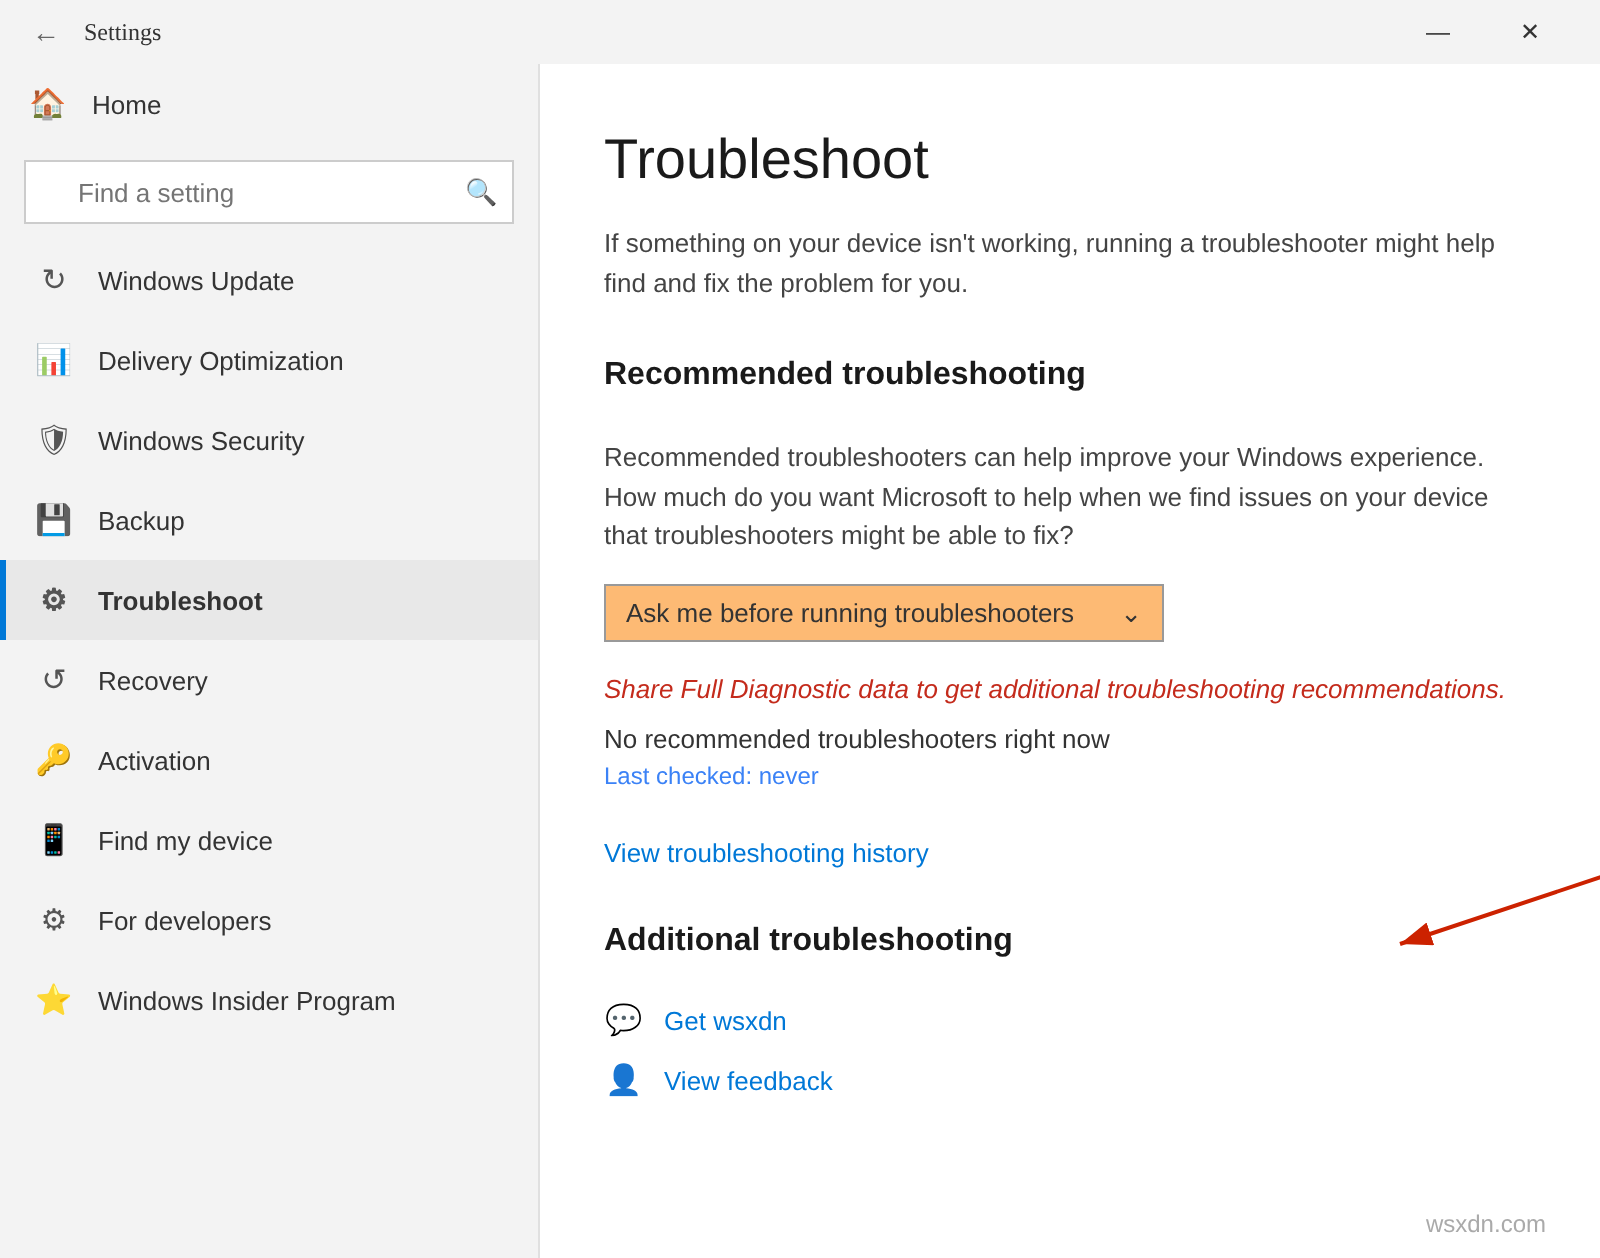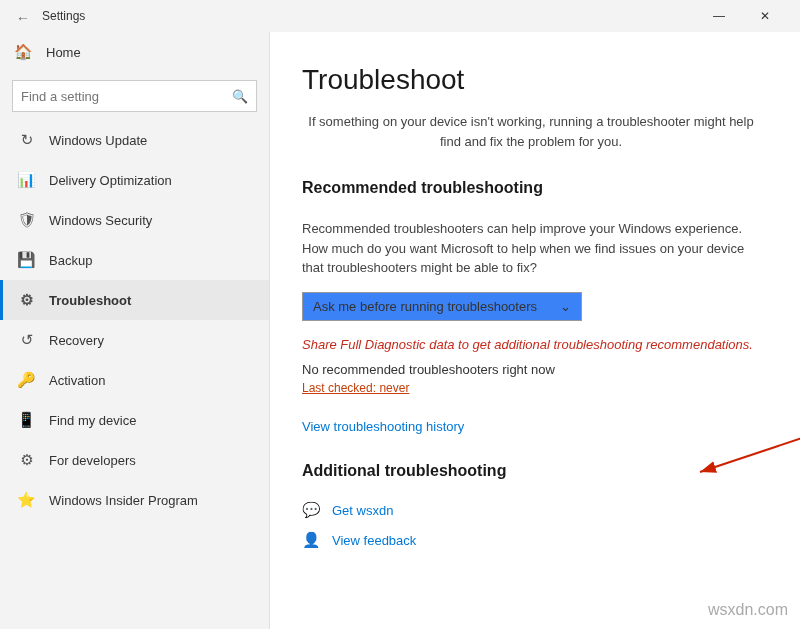--- a/index.html
+++ b/index.html
@@ -15,20 +15,21 @@
       flex-shrink: 0;
     }
     .title-bar-left {
       display: flex;
       align-items: center;
       gap: 8px;
     }
     .title-bar-title {
       font-size: 12px;
       color: #333;
+      font-family: Liberation Serif, serif;
     }
     .title-bar-back {
       cursor: pointer;
       color: #666;
       font-size: 14px;
       background: none;
       border: none;
       padding: 4px;
     }
     .title-bar-controls {
@@ -66,21 +67,21 @@
 
     .sidebar-search {
       margin: 8px 12px 8px 12px;
       position: relative;
     }
     .sidebar-search input {
       width: 100%;
       height: 32px;
       border: 1px solid #ccc;
       background: white;
-      padding: 0 30px 0 8px;
+      padding: 0 30px 0 26px;
       font-size: 13px;
       color: #666;
       outline: none;
     }
     .sidebar-search-icon {
       position: absolute;
       right: 8px;
       top: 50%;
       transform: translateY(-50%);
       color: #666;
@@ -144,21 +145,20 @@
       color: #1a1a1a;
       margin-bottom: 16px;
     }
 
     .page-description {
       font-size: 13px;
       color: #444;
       line-height: 1.5;
       margin-bottom: 28px;
       max-width: 480px;
-      text-align: center;
     }
 
     .section-title {
       font-size: 16px;
       font-weight: 600;
       color: #1a1a1a;
       margin-bottom: 22px;
     }
 
     .section-description {
@@ -168,21 +168,21 @@
       margin-bottom: 14px;
       max-width: 480px;
     }
 
     .dropdown-select {
       display: flex;
       align-items: center;
       border: 1px solid #999;
       padding: 6px 10px;
       cursor: pointer;
-      background: #3b82f6;
+      background: #fdba74;
       font-size: 13px;
       color: #333;
       width: 280px;
       justify-content: space-between;
       margin-bottom: 14px;
     }
 
     .share-diagnostic-link {
       color: #c42b1c;
       font-size: 13px;
@@ -196,23 +196,22 @@
     }
 
     .no-troubleshooters {
       font-size: 13px;
       color: #333;
       margin-bottom: 4px;
     }
 
     .last-checked {
       font-size: 12px;
-      color: #c2410c;
+      color: #3b82f6;
       margin-bottom: 24px;
-      text-decoration: underline;
     }
 
     .view-history-link {
       color: #0078d7;
       font-size: 13px;
       cursor: pointer;
       text-decoration: none;
       display: block;
       margin-bottom: 28px;
     }
@@ -250,22 +249,22 @@
       display: flex;
       align-items: center;
       justify-content: center;
       font-size: 15px;
       flex-shrink: 0;
     }
 
     .watermark {
       position: fixed;
       bottom: 8px;
-      right: 8px;
-      font-size: 16px;
+      right: 23px;
+      font-size: 12px;
       color: #aaa;
       background: rgba(255,255,255,0.7);
       padding: 2px 4px;
     }
   </style>
 </head>
 <body>
 
 <div class="title-bar">
   <div class="title-bar-left">

